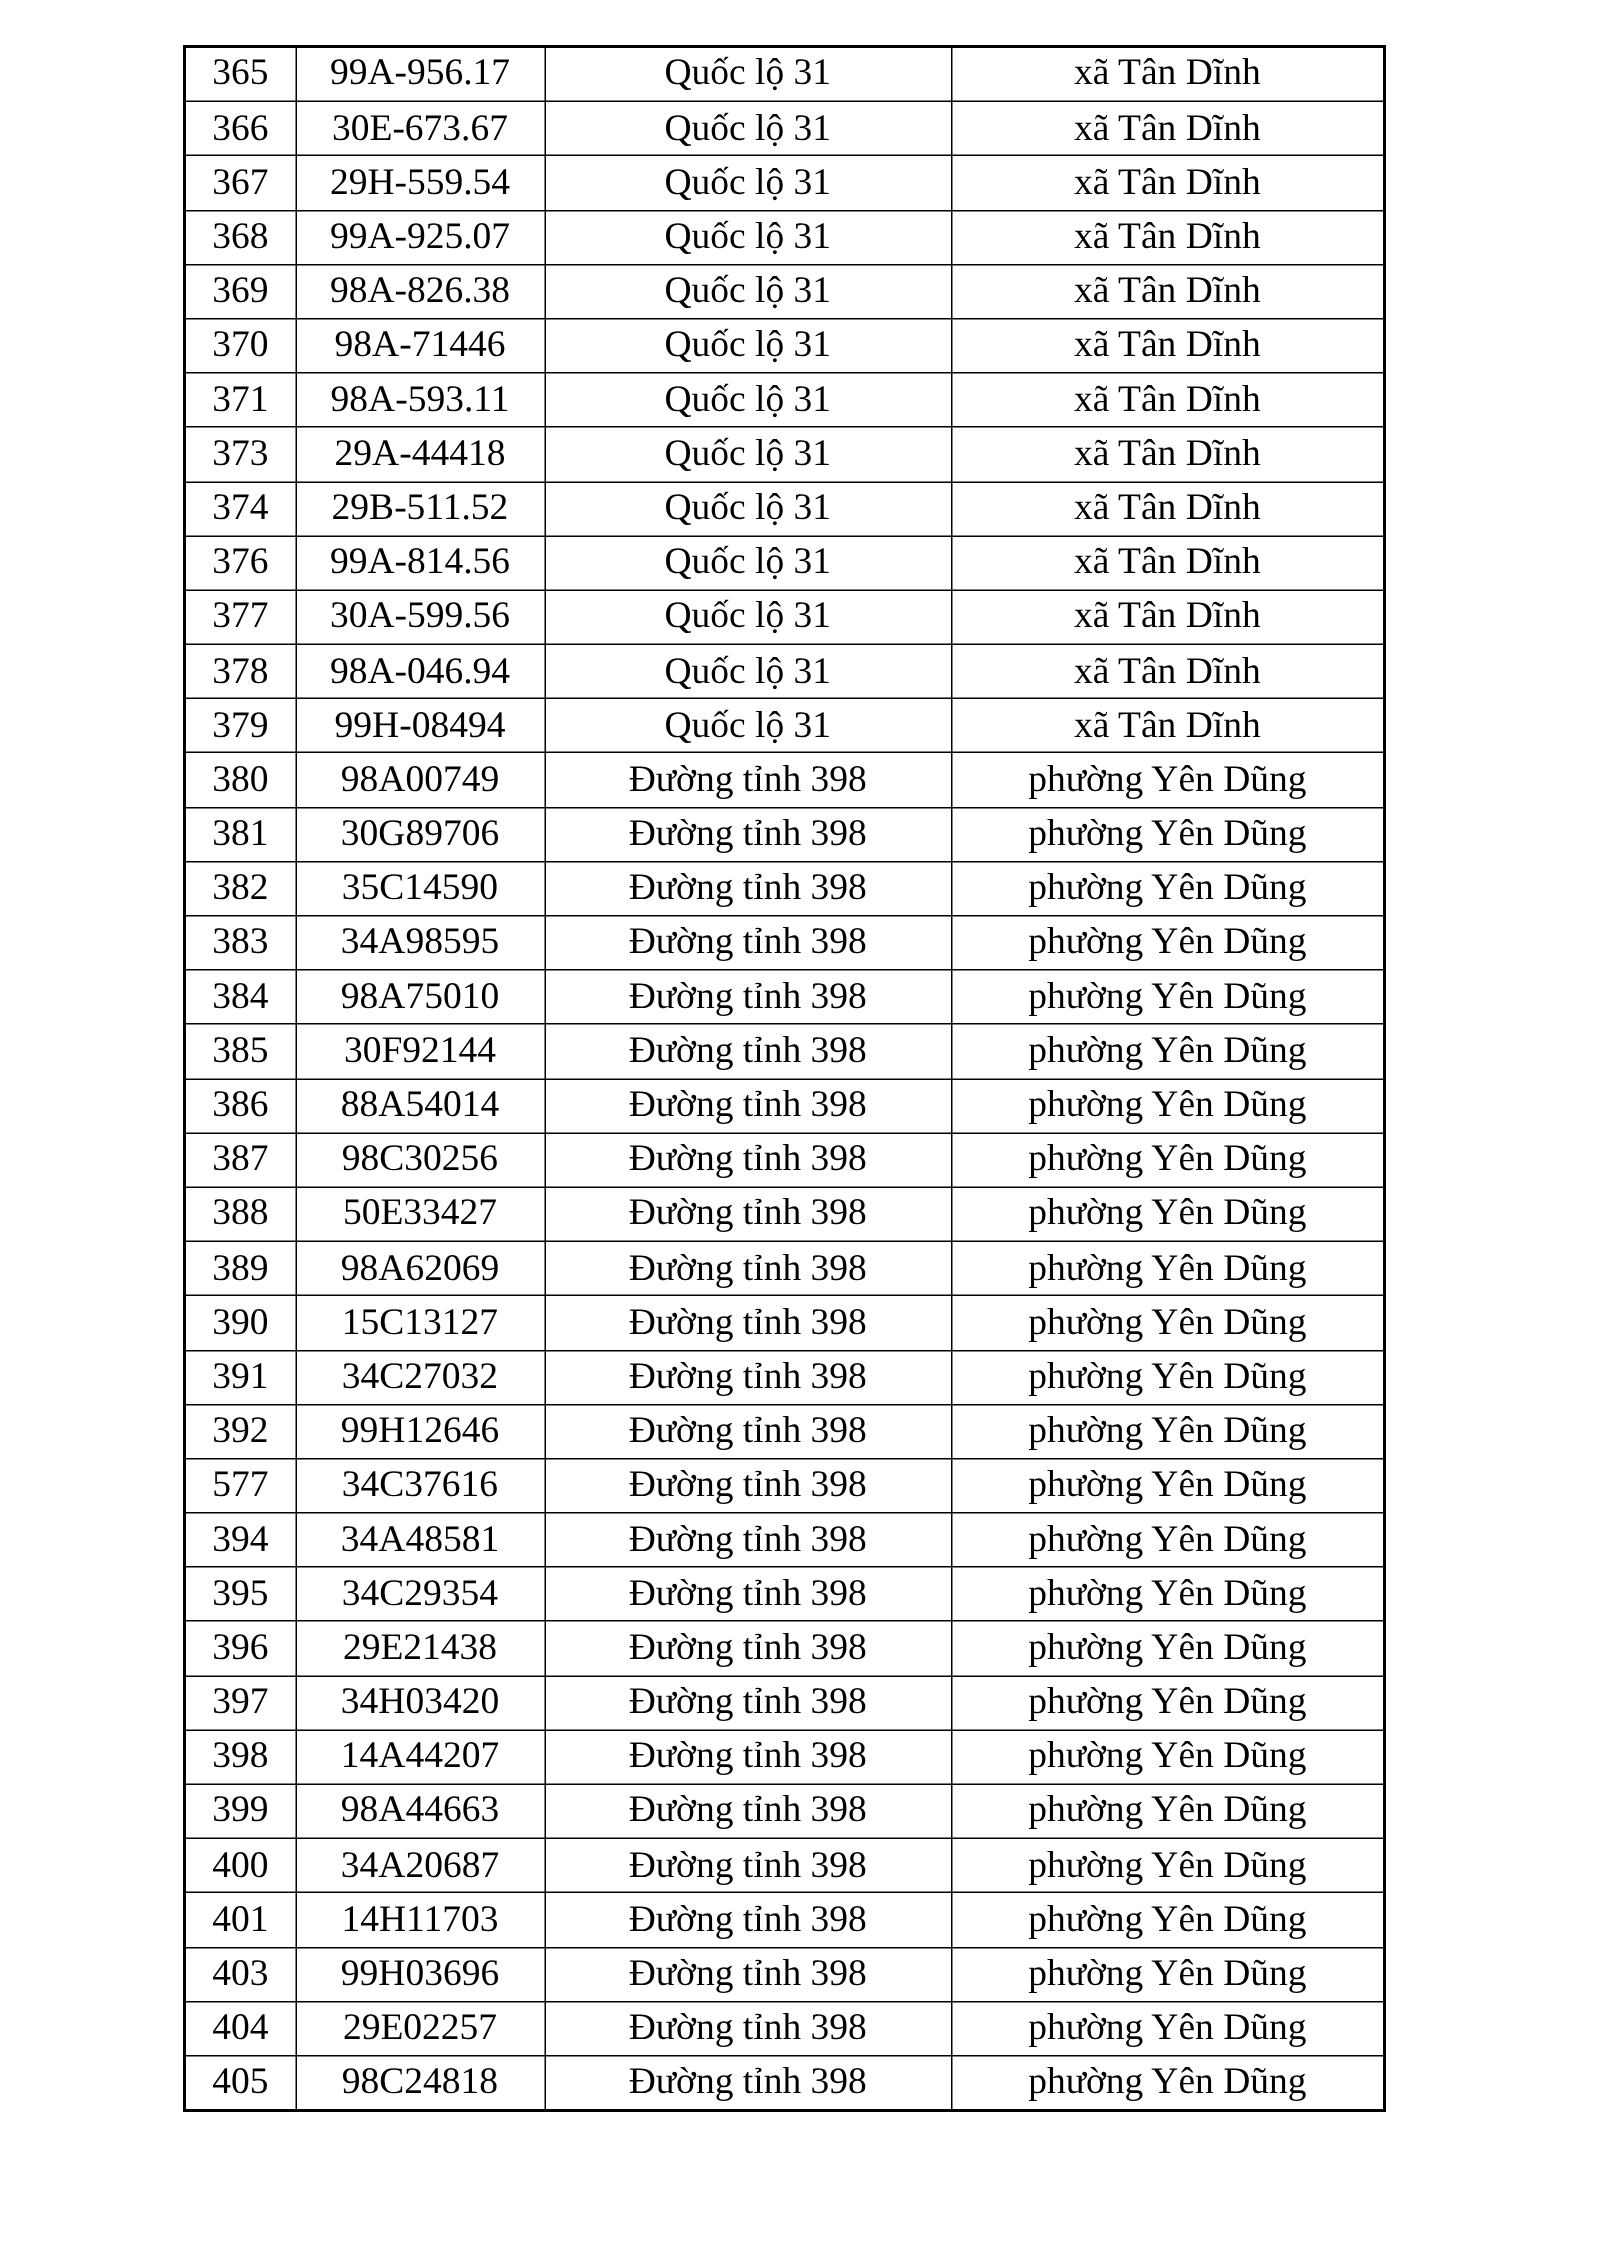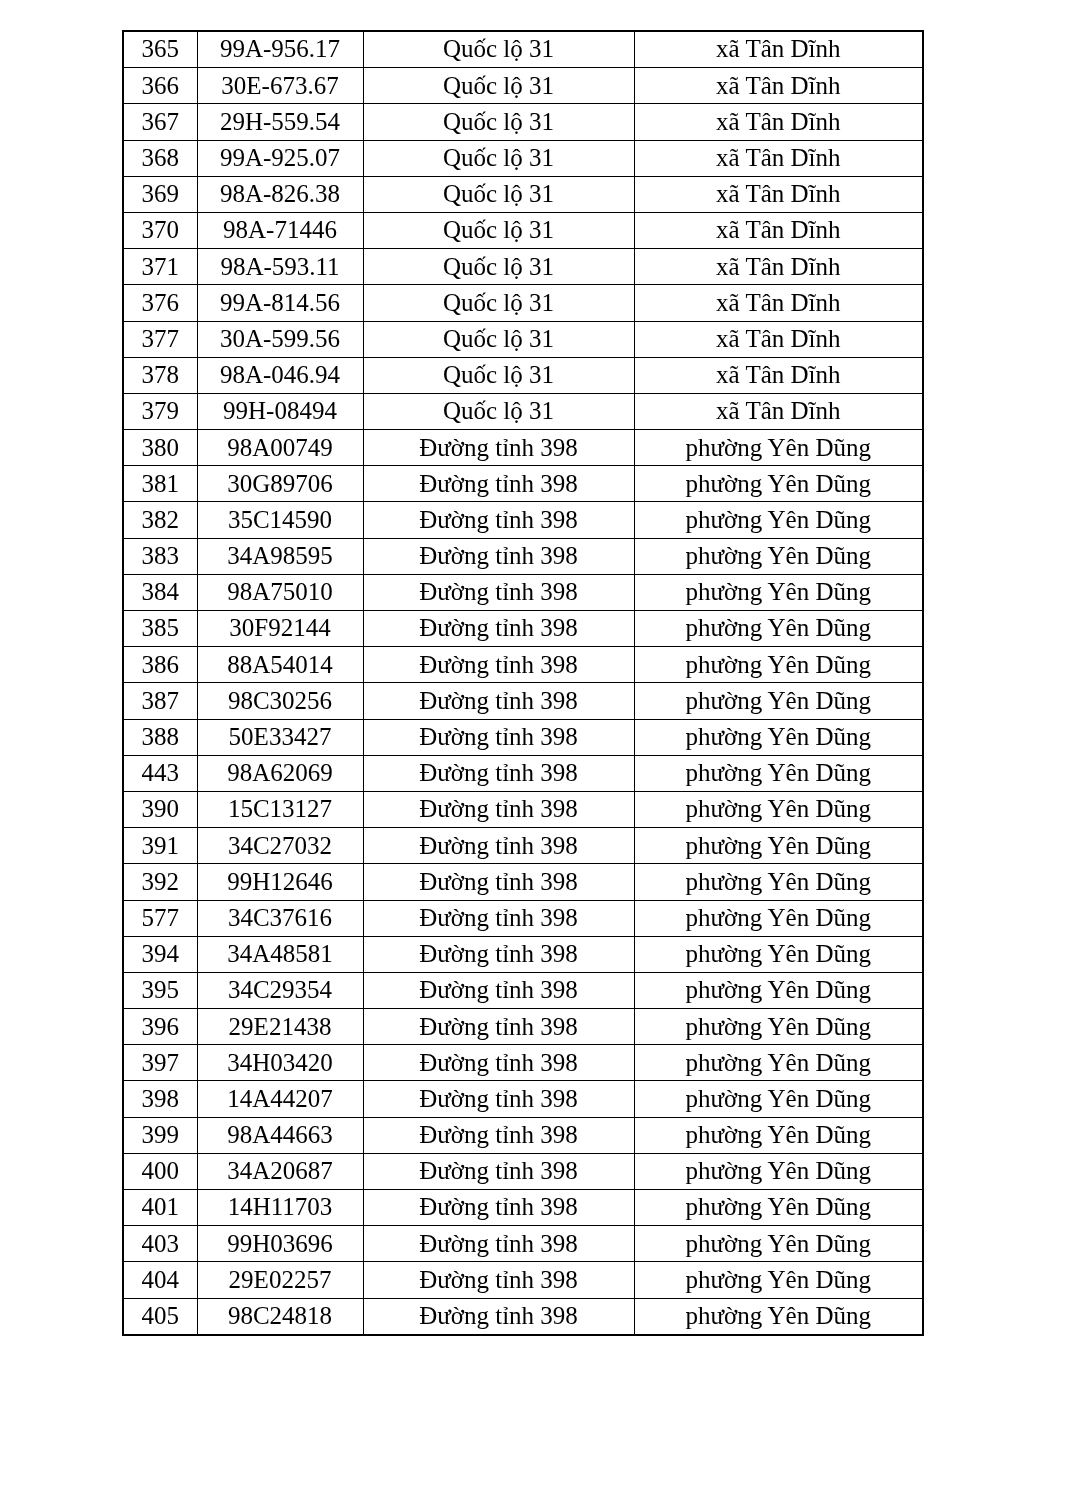--- a/index.html
+++ b/index.html
@@ -103,20 +103,32 @@
             <td class="cell-road">Quốc lộ 31</td>
             <td class="cell-ward">xã Tân Dĩnh</td>
           </tr>
           <tr>
             <td class="cell-stt">371</td>
             <td class="cell-plate">98A-593.11</td>
             <td class="cell-road">Quốc lộ 31</td>
             <td class="cell-ward">xã Tân Dĩnh</td>
           </tr>
           <tr>
+            <td class="cell-stt">373</td>
+            <td class="cell-plate">29A-44418</td>
+            <td class="cell-road">Quốc lộ 31</td>
+            <td class="cell-ward">xã Tân Dĩnh</td>
+          </tr>
+          <tr>
+            <td class="cell-stt">374</td>
+            <td class="cell-plate">29B-511.52</td>
+            <td class="cell-road">Quốc lộ 31</td>
+            <td class="cell-ward">xã Tân Dĩnh</td>
+          </tr>
+          <tr>
             <td class="cell-stt">376</td>
             <td class="cell-plate">99A-814.56</td>
             <td class="cell-road">Quốc lộ 31</td>
             <td class="cell-ward">xã Tân Dĩnh</td>
           </tr>
           <tr>
             <td class="cell-stt">377</td>
             <td class="cell-plate">30A-599.56</td>
             <td class="cell-road">Quốc lộ 31</td>
             <td class="cell-ward">xã Tân Dĩnh</td>
@@ -181,21 +193,21 @@
             <td class="cell-road">Đường tỉnh 398</td>
             <td class="cell-ward">phường Yên Dũng</td>
           </tr>
           <tr>
             <td class="cell-stt">388</td>
             <td class="cell-plate">50E33427</td>
             <td class="cell-road">Đường tỉnh 398</td>
             <td class="cell-ward">phường Yên Dũng</td>
           </tr>
           <tr>
-            <td class="cell-stt">443</td>
+            <td class="cell-stt">389</td>
             <td class="cell-plate">98A62069</td>
             <td class="cell-road">Đường tỉnh 398</td>
             <td class="cell-ward">phường Yên Dũng</td>
           </tr>
           <tr>
             <td class="cell-stt">390</td>
             <td class="cell-plate">15C13127</td>
             <td class="cell-road">Đường tỉnh 398</td>
             <td class="cell-ward">phường Yên Dũng</td>
           </tr>

